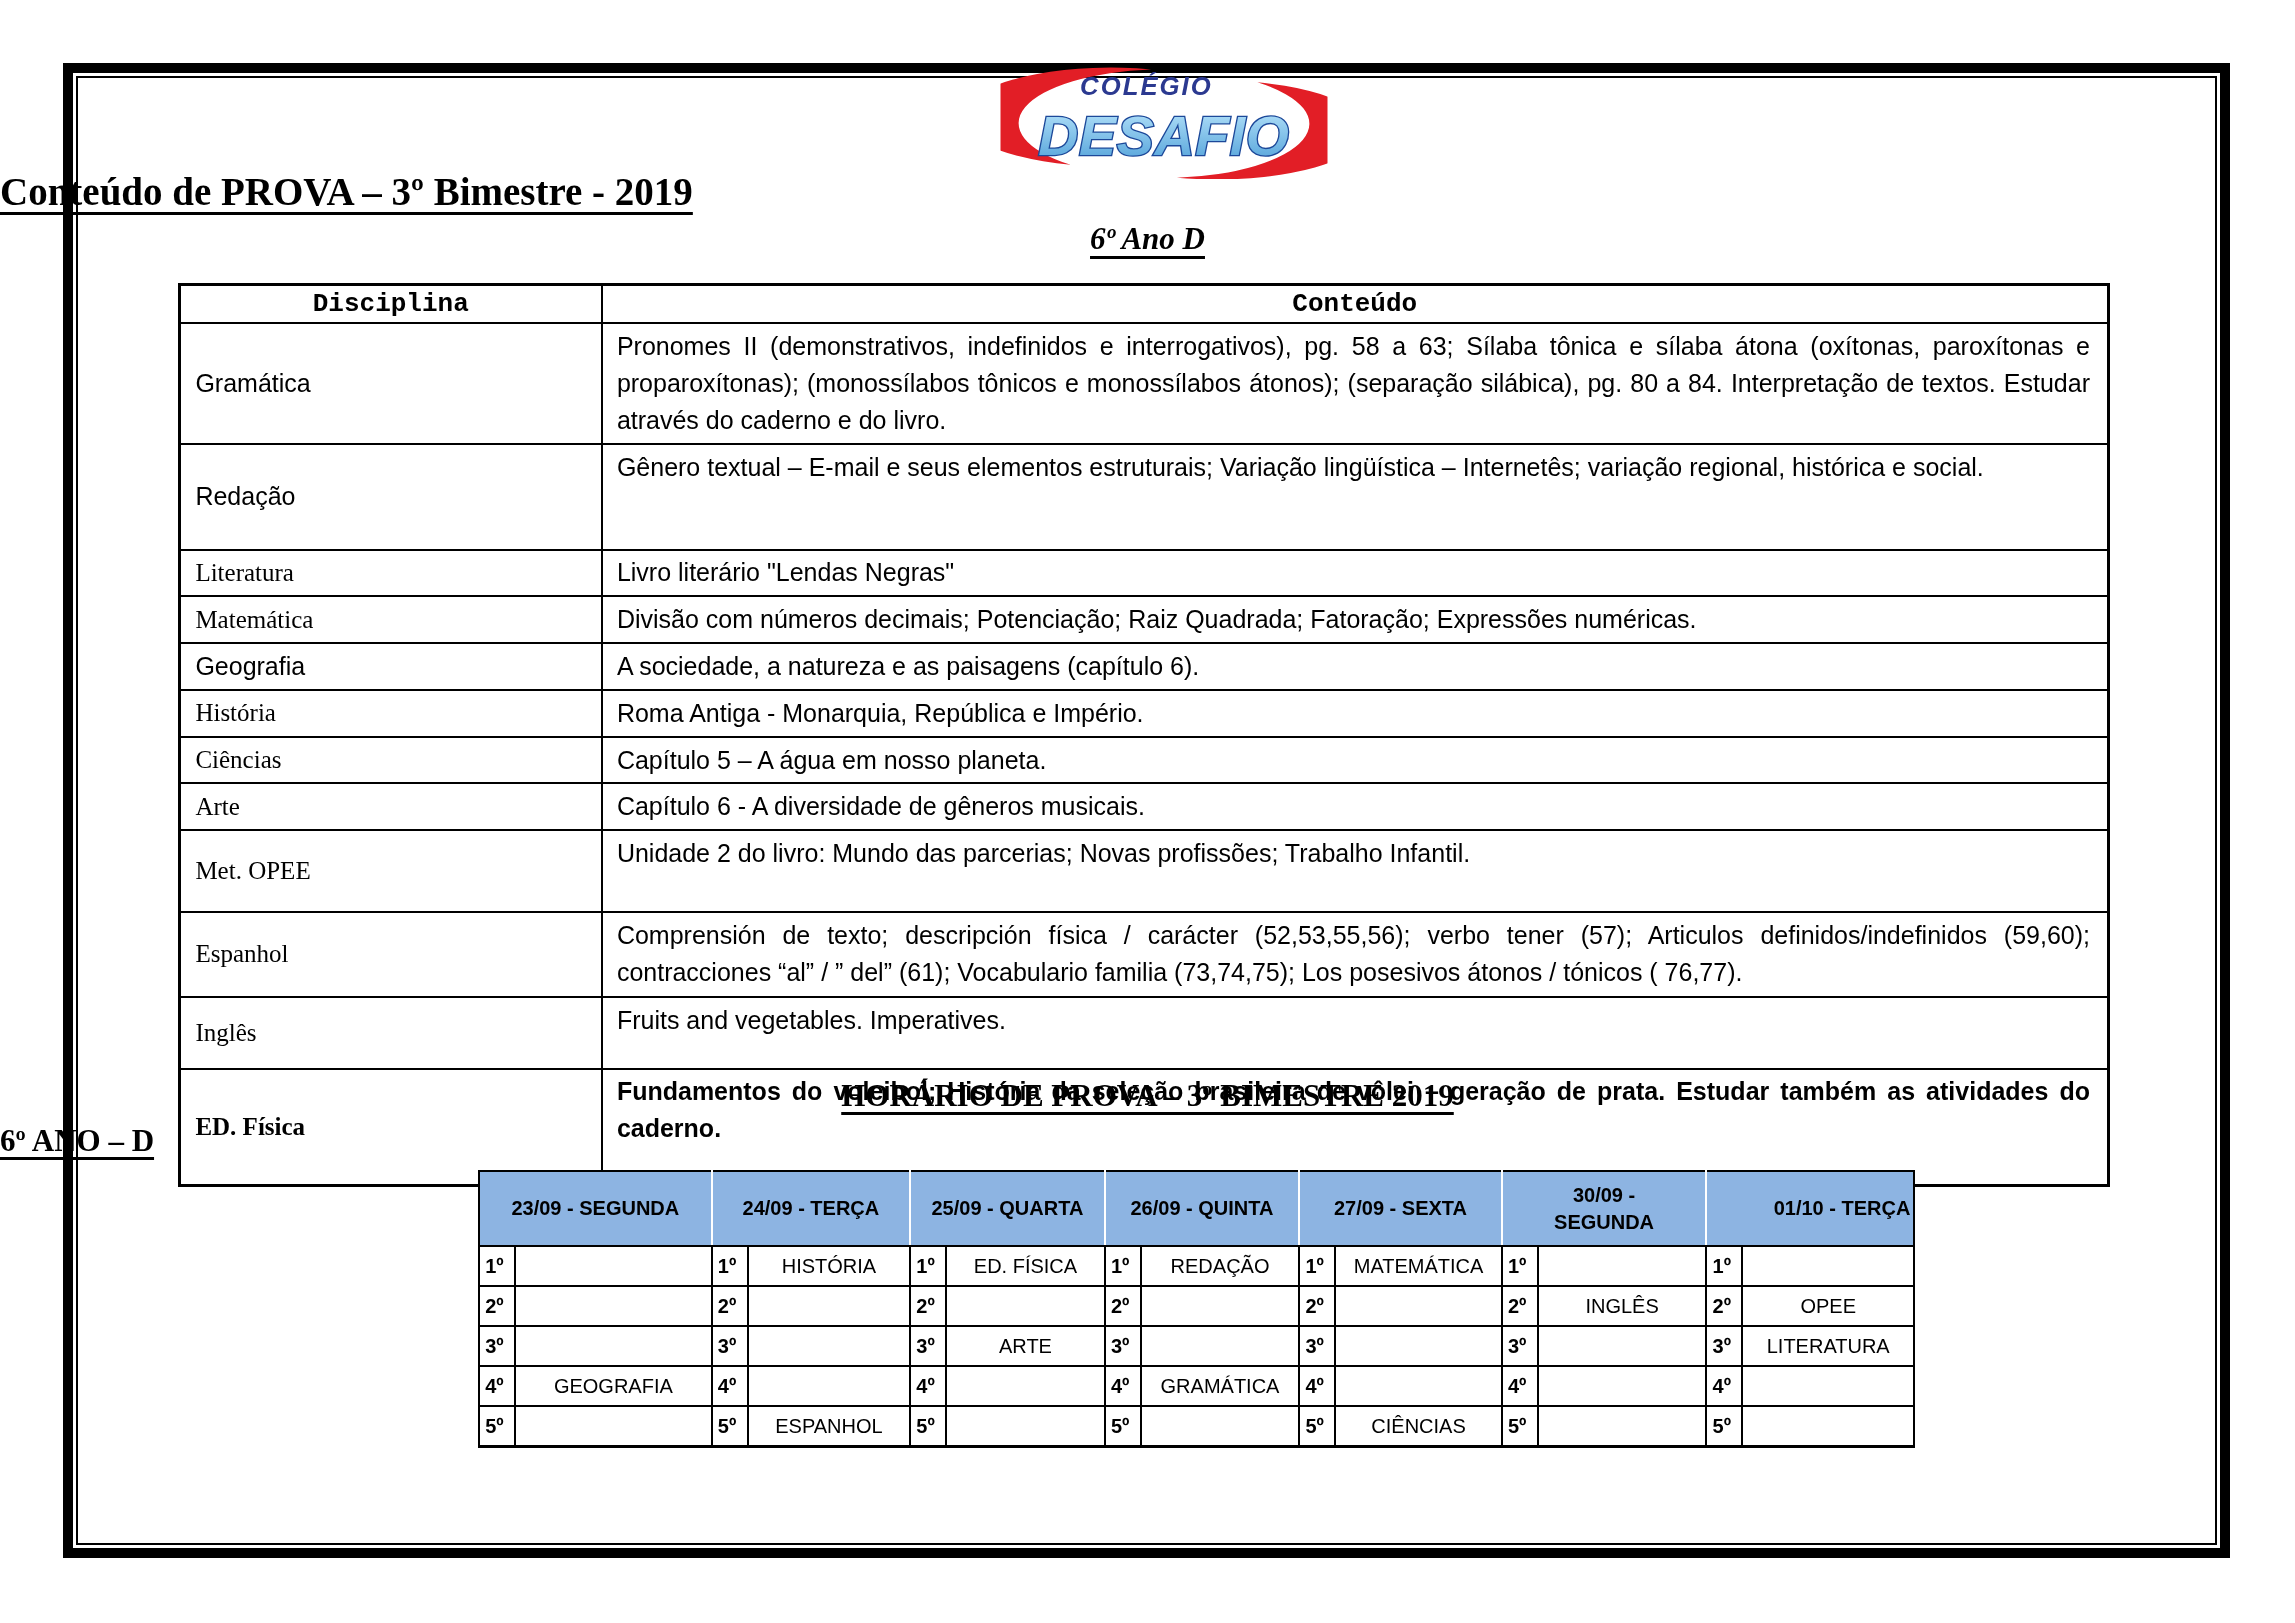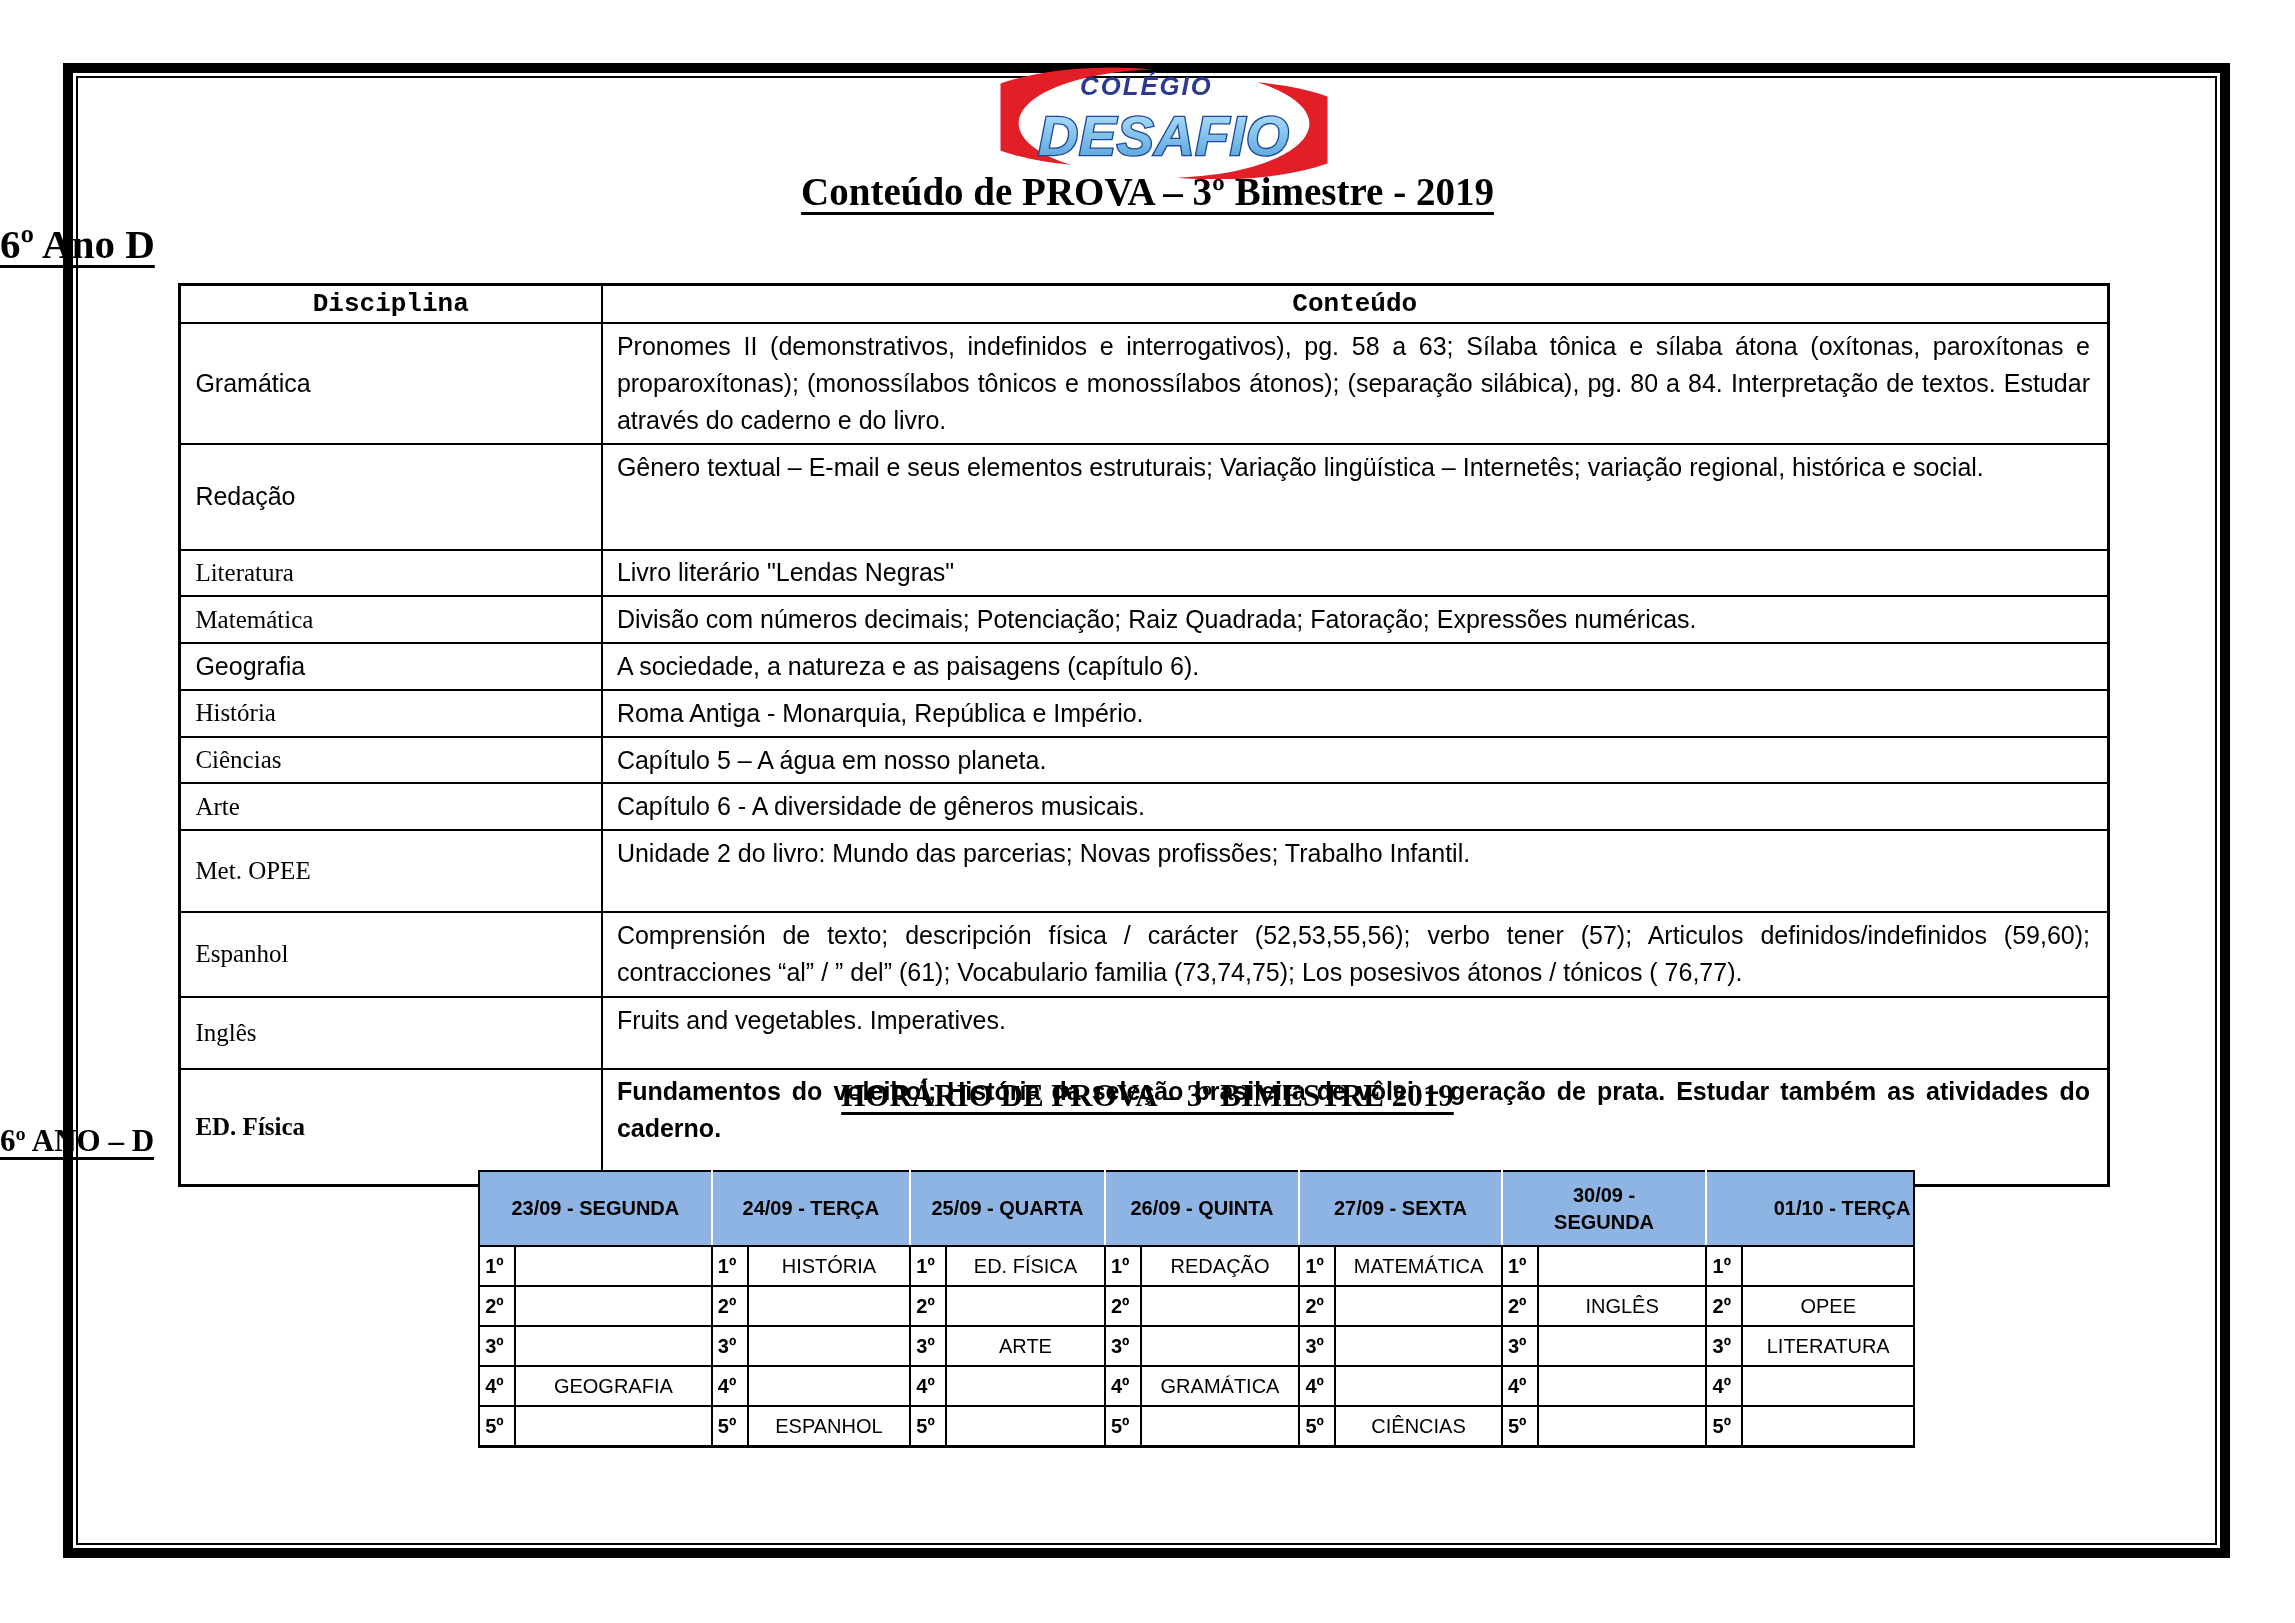--- a/index.html
+++ b/index.html
@@ -6,26 +6,26 @@
   .page{position:relative;width:2295px;height:1623px;background:#ffffff;overflow:hidden;
         font-family:"Liberation Sans",sans-serif;color:#000;}
   
   .frame{position:absolute;left:63px;top:63px;right:65px;bottom:65px;border:10.5px solid #000;}
   .frame-inner{position:absolute;left:2.6px;top:2.6px;right:2.6px;bottom:2.6px;border:2px solid #000;}
 
   
   .logo{position:absolute;top:64px;left:50%;transform:translateX(-50%);width:295px;height:115px;}
 
   
-  .doc-title{position:absolute;top:171px;left:0;width:100%;text-align:center;
+  .doc-title{position:absolute;top:171px;left:0;width:100%;
      font-family:"Liberation Serif",serif;font-weight:bold;font-size:39px;line-height:1.1;
      text-decoration:underline;text-decoration-thickness:3.3px;text-underline-offset:6.5px;}
-  .doc-subtitle{position:absolute;top:222px;left:0;width:100%;text-align:left;
-     font-family:"Liberation Serif",serif;font-weight:bold;font-size:41px;line-height:1.1;
-     text-decoration:underline;text-decoration-thickness:3.3px;text-underline-offset:6.5px;}
+  .doc-subtitle{position:absolute;top:222px;left:0;width:100%;text-align:center;
+     font-family:"Liberation Serif",serif;font-weight:bold;font-size:31px;line-height:1.1;
+     text-decoration:underline;text-decoration-thickness:3.3px;text-underline-offset:6.5px;font-style:italic;}
 
   
   table{border-collapse:collapse;table-layout:fixed;}
   .content-table{position:absolute;left:178px;top:283px;width:1932px;border:3.3px solid #000;}
   .content-table th,.content-table td{border:2px solid #000;}
   .content-table thead th{height:34px;font-family:Liberation Mono, monospace;font-weight:bold;
       font-size:26px;text-align:center;vertical-align:middle;}
   .disc{width:422px;font-size:25px;padding:2.6px 5.2px 2.6px 14.4px;vertical-align:middle;
       font-family:"Liberation Sans",sans-serif;}
   .disc.serif{font-family:"Liberation Serif",serif;}

